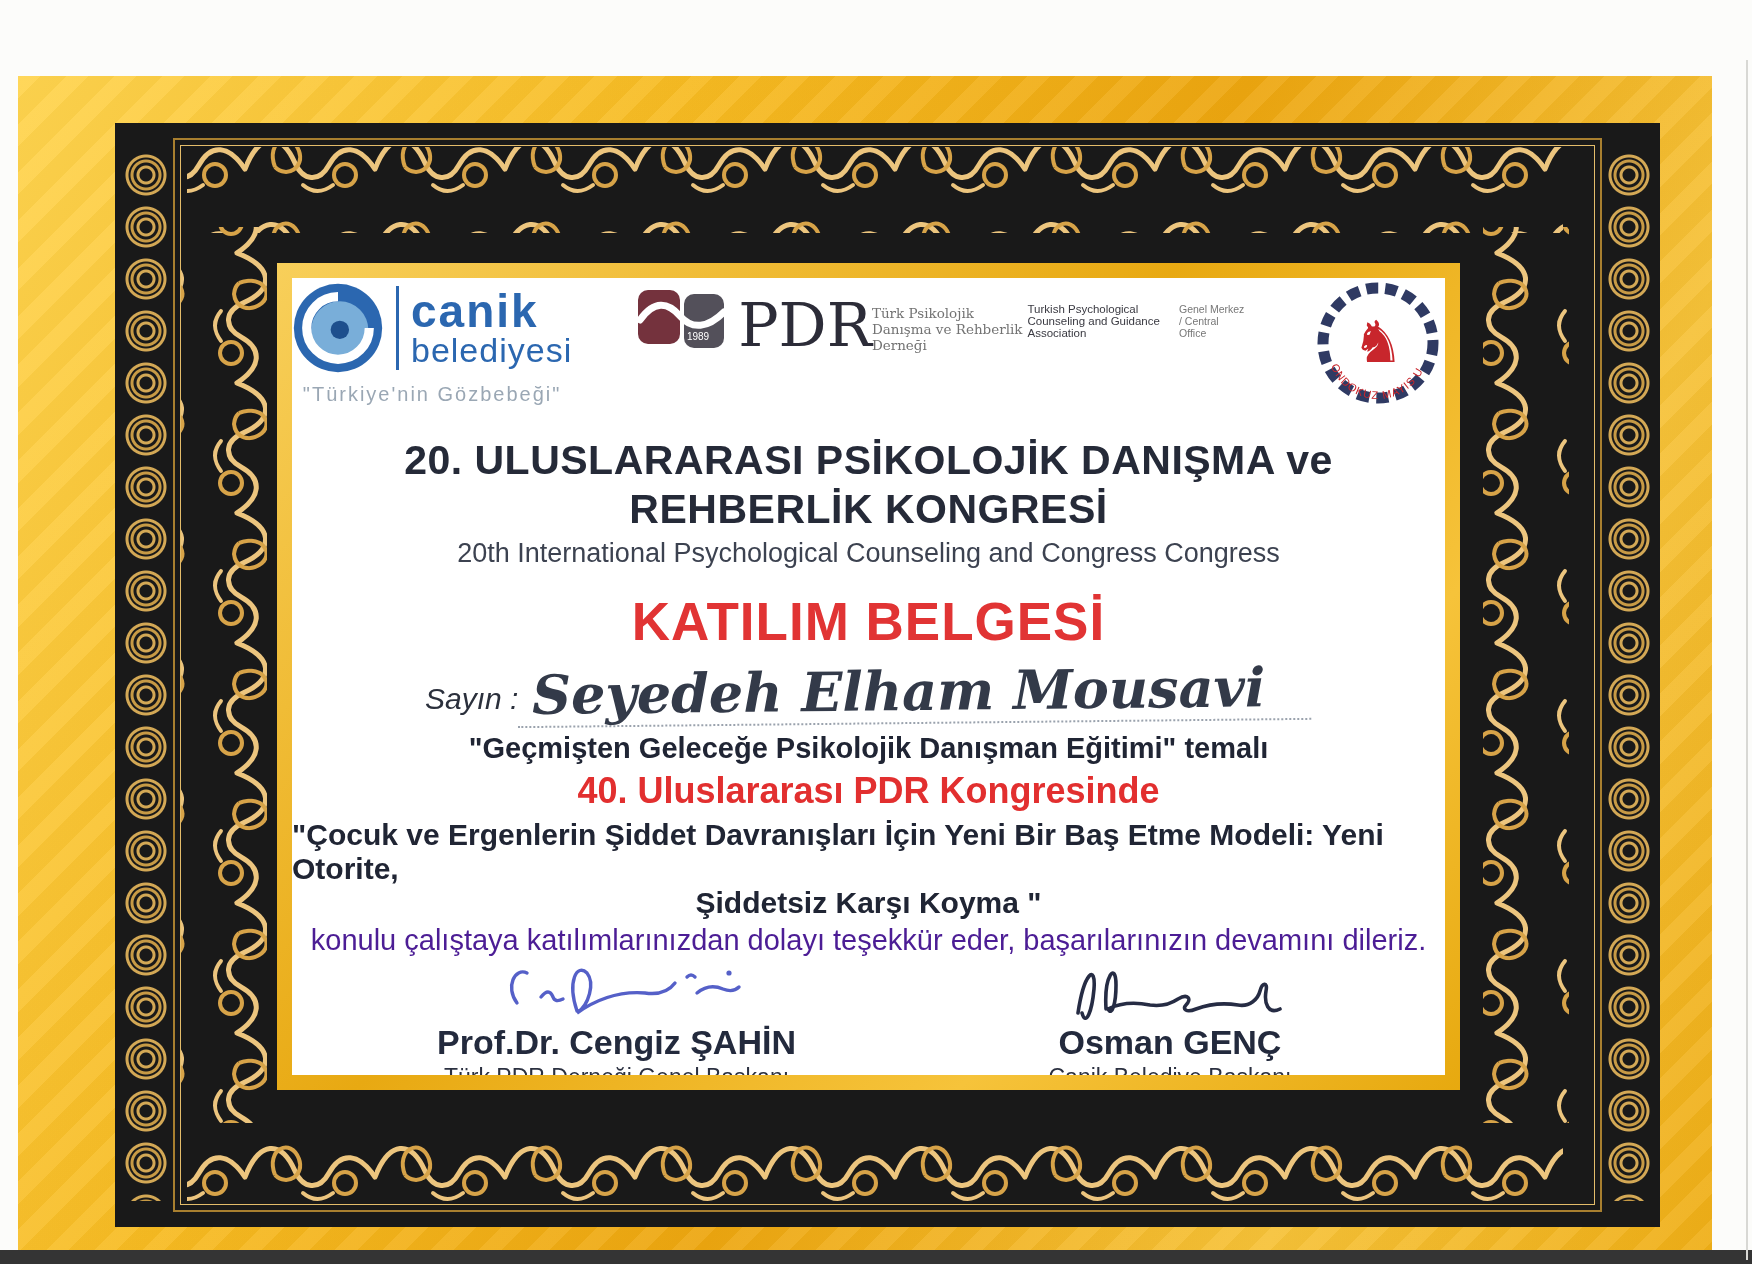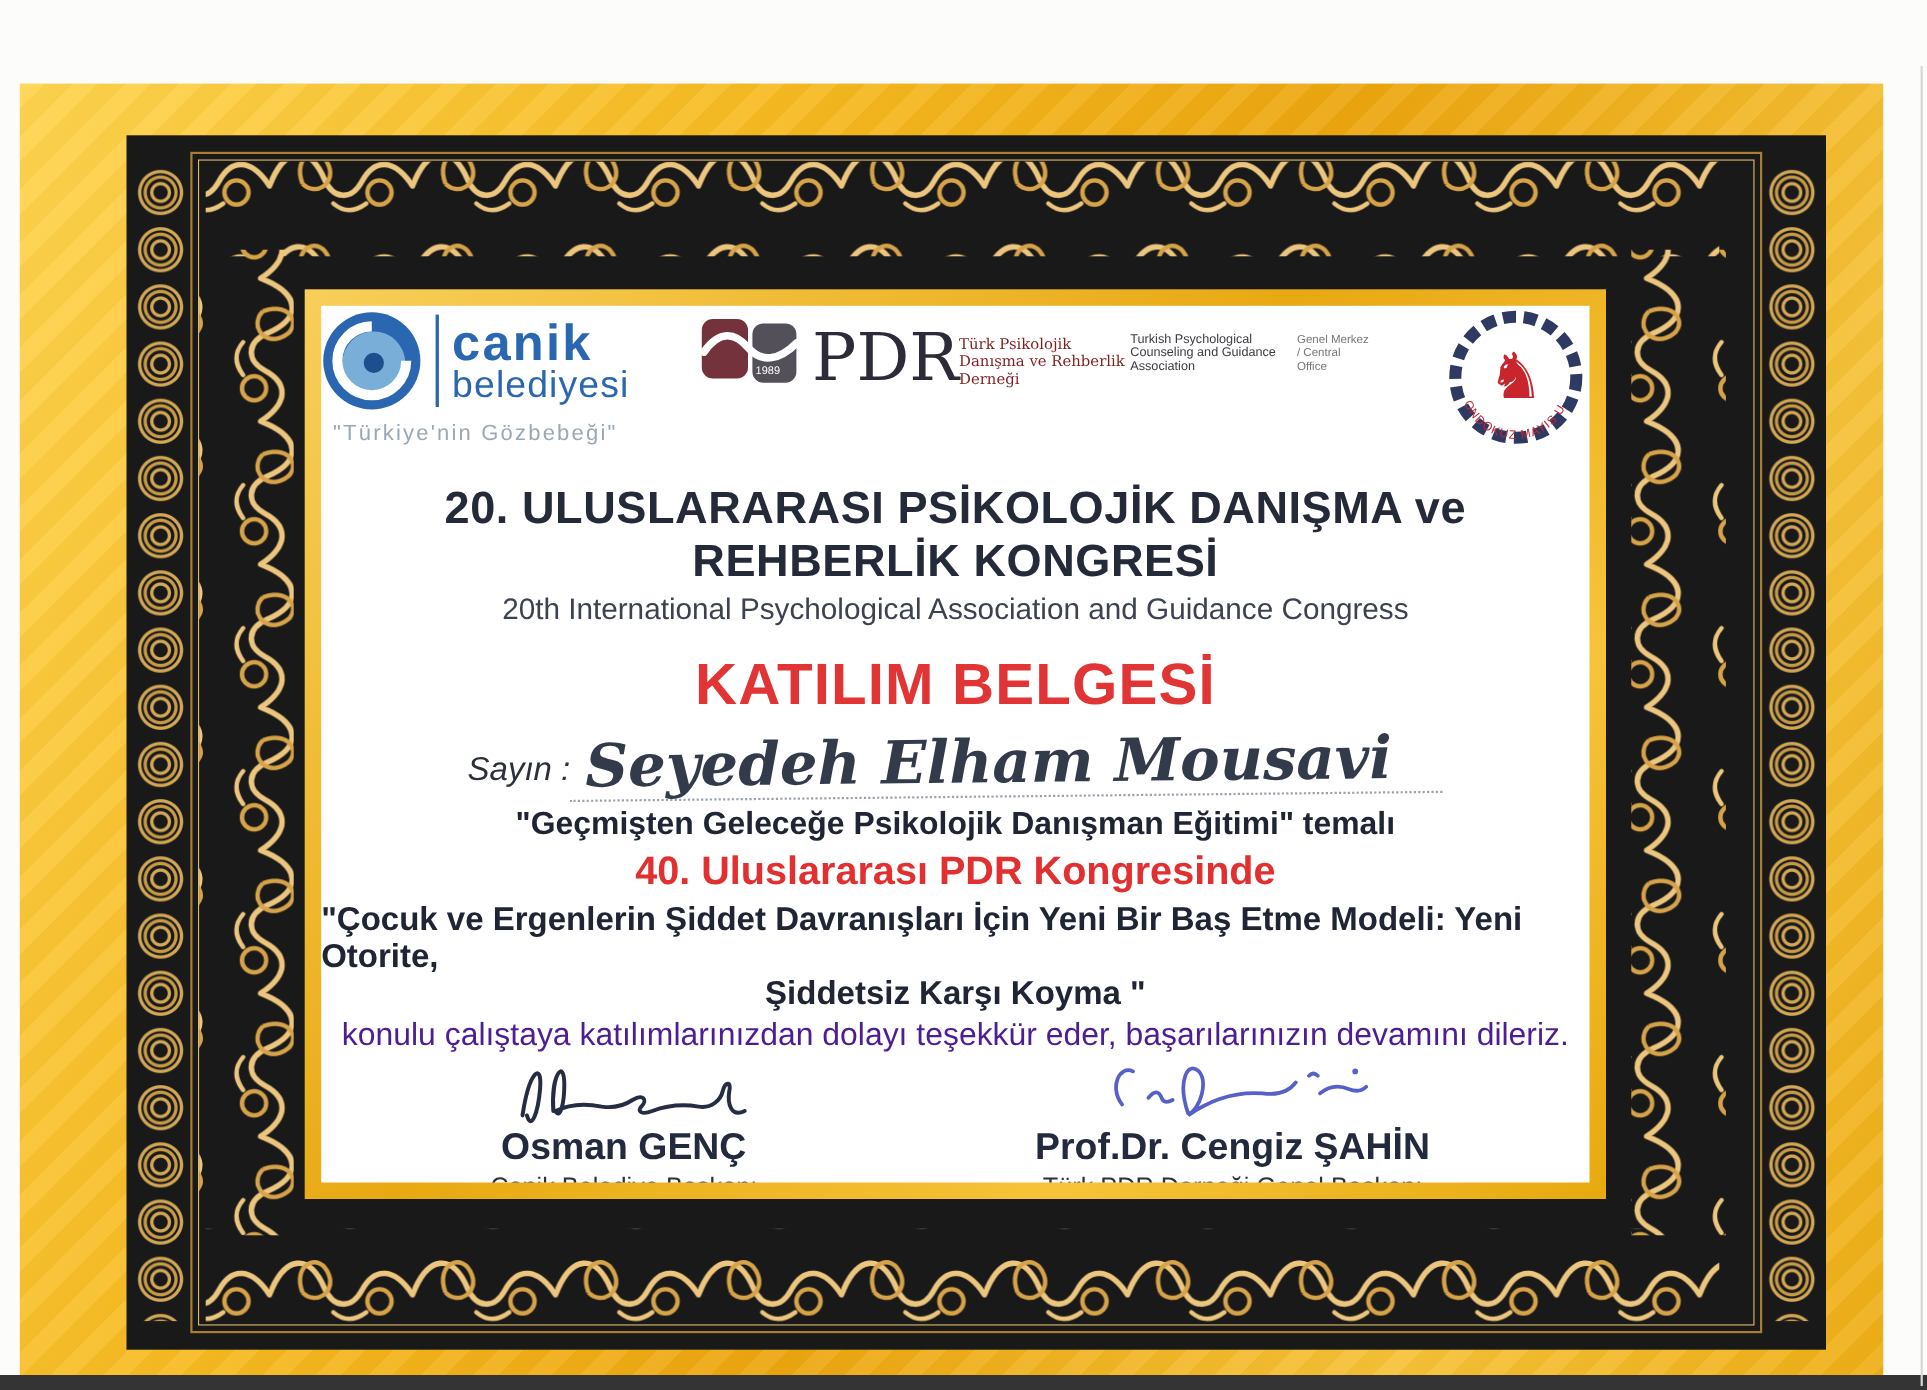--- a/index.html
+++ b/index.html
@@ -36,21 +36,21 @@
   .canik-block{display:flex;flex-direction:column;align-items:center;}
   .canik-top{display:flex;align-items:center;gap:12px;}
   .canik-sep{width:3px;height:84px;background:#2b67b0;}
   .canik-words{display:flex;flex-direction:column;line-height:.95;}
   .canik-name{font-size:46px;font-weight:bold;color:#2b67b0;letter-spacing:2px;}
   .canik-sub{font-size:34px;color:#2b67b0;letter-spacing:1px;}
   .canik-tagline{margin-top:9px;font-size:20px;color:#9aa7b4;letter-spacing:2px;}
   .pdr-block{display:flex;flex-direction:row;align-items:center;margin-top:4px;}
   .pdr-top{display:flex;align-items:flex-end;gap:6px;}
   .pdr-acronym{font-family:"DejaVu Serif",serif;font-size:60px;line-height:.9;color:#2c2c38;}
-  .pdr-org-tr{margin-top:19px;font-size:13.5px;color:#7f1d1d;font-family:"DejaVu Serif",serif;}
+  .pdr-org-tr{margin-top:19px;font-size:13.5px;color:#737373;font-family:"DejaVu Serif",serif;}
   .pdr-org-en{margin-top:2px;font-size:11.5px;color:#3a3a42;}
   .pdr-office{margin-top:2px;font-size:10.5px;color:#777;}
   .omu-block{margin-top:-2px;}
   
   .divider{margin-top:7px;width:1005px;height:1px;background:#c5cad2;}
   .title1{margin-top:12px;font-size:41px;font-weight:bold;color:#252a38;letter-spacing:.5px;}
   .title2{margin-top:2px;font-size:41px;font-weight:bold;color:#252a38;letter-spacing:.5px;}
   .subtitle{margin-top:5px;font-size:27px;color:#3c4250;}
   .heading{margin-top:22px;font-size:53px;font-weight:600;color:#e13434;letter-spacing:1px;}
   .name-row{margin-top:12px;display:flex;align-items:flex-end;}
@@ -149,61 +149,61 @@
                 <textPath href="#omuArc" startOffset="0">ONDOKUZ MAYIS UNIVERSITY</textPath>
               </text>
             </svg>
           </div>
         </div>
 
         <div class="divider"></div>
 
         <div class="title1">20. ULUSLARARASI PSİKOLOJİK DANIŞMA ve</div>
         <div class="title2">REHBERLİK KONGRESİ</div>
-        <div class="subtitle">20th International Psychological Association and Guidance Congress</div>
+        <div class="subtitle">20th International Psychological Counseling and Congress Congress</div>
 
         <div class="heading">KATILIM BELGESİ</div>
 
         <div class="name-row">
           <span class="salutation">Sayın :</span>
           <span class="recipient">Seyedeh Elham Mousavi</span>
         </div>
 
         <div class="theme">"Geçmişten Geleceğe Psikolojik Danışman Eğitimi" temalı</div>
         <div class="congress">40. Uluslararası PDR Kongresinde</div>
         <div class="workshop1">"Çocuk ve Ergenlerin Şiddet Davranışları İçin Yeni Bir Baş Etme Modeli: Yeni Otorite,</div>
         <div class="workshop2">Şiddetsiz Karşı Koyma "</div>
         <div class="closing">konulu çalıştaya katılımlarınızdan dolayı teşekkür eder, başarılarınızın devamını dileriz.</div>
 
         <div class="sig-row">
-          <div class="sig-block">
-            <svg class="sig-svg" width="260" height="76" viewBox="0 0 260 76">
-              <path d="M38,56 C44,16 56,6 54,32 C52,54 46,70 42,56
-                       M66,52 C64,18 76,4 76,28 C76,46 72,60 68,52
-                       C84,44 100,46 110,48 C124,50 132,46 138,42
-                       C148,36 152,42 146,48 C142,52 146,56 156,52
-                       C172,46 186,46 198,48 C210,50 218,42 220,34
-                       C222,26 228,24 226,34 C224,46 228,58 240,52" fill="none" stroke="#262c44" stroke-width="3.6" stroke-linecap="round"></path>
-            </svg>
-            <div class="sig-name">Osman GENÇ</div>
-            <div class="sig-title">Canik Belediye Başkanı</div>
-          </div>
           <div class="sig-block">
             <svg class="sig-svg" width="280" height="76" viewBox="0 0 280 76">
               <path d="M40,46 C28,30 38,10 50,16
                        M64,40 q8,-10 12,0 q2,6 10,2
                        M100,54 C90,24 100,6 110,16 C118,26 112,48 100,56
                        C120,42 144,34 168,36 C182,38 192,34 198,26
                        M210,20 q4,-4 8,0
                        M220,36 q12,-10 26,-4 q10,4 16,-2" fill="none" stroke="#5560c8" stroke-width="3.4" stroke-linecap="round"></path>
               <circle cx="252" cy="16" r="2.6" fill="#5560c8"></circle>
             </svg>
             <div class="sig-name">Prof.Dr. Cengiz ŞAHİN</div>
             <div class="sig-title">Türk PDR Derneği Genel Başkanı</div>
           </div>
+          <div class="sig-block">
+            <svg class="sig-svg" width="260" height="76" viewBox="0 0 260 76">
+              <path d="M38,56 C44,16 56,6 54,32 C52,54 46,70 42,56
+                       M66,52 C64,18 76,4 76,28 C76,46 72,60 68,52
+                       C84,44 100,46 110,48 C124,50 132,46 138,42
+                       C148,36 152,42 146,48 C142,52 146,56 156,52
+                       C172,46 186,46 198,48 C210,50 218,42 220,34
+                       C222,26 228,24 226,34 C224,46 228,58 240,52" fill="none" stroke="#262c44" stroke-width="3.6" stroke-linecap="round"></path>
+            </svg>
+            <div class="sig-name">Osman GENÇ</div>
+            <div class="sig-title">Canik Belediye Başkanı</div>
+          </div>
         </div>
 
       </div>
     </div>
   </div>
 
   <div class="scan-bottom-strip"></div>
   <div class="scan-right-line"></div>
 </div>
 

